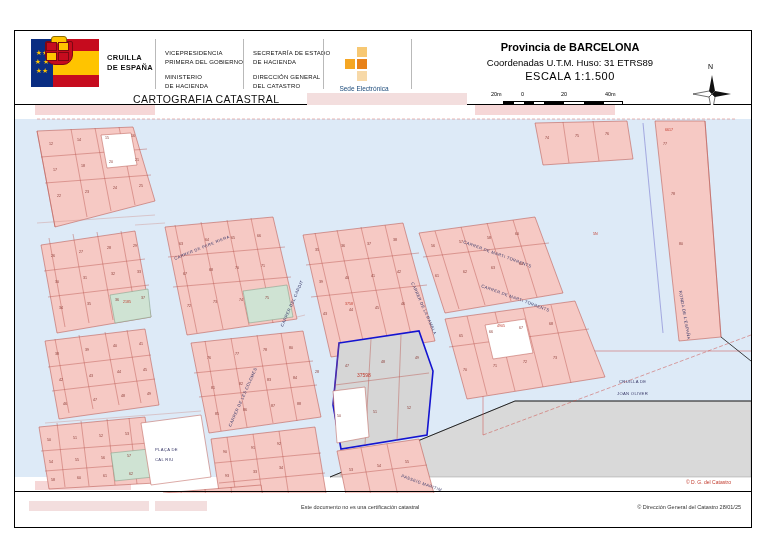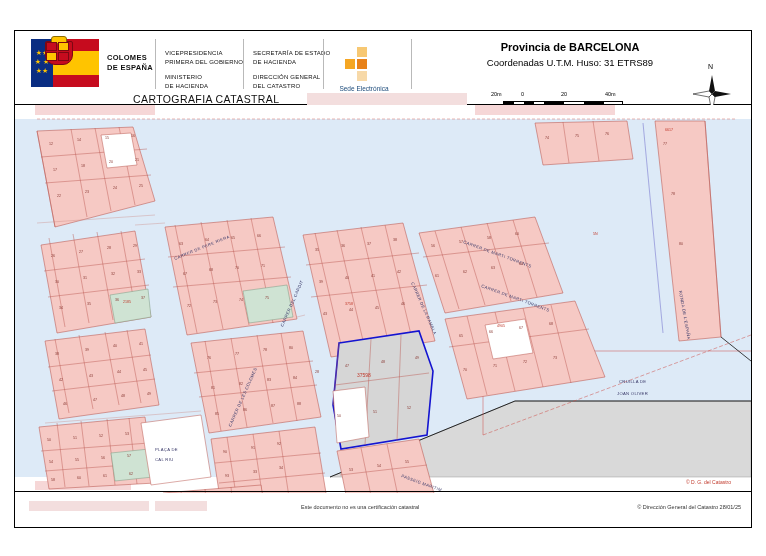--- a/index.html
+++ b/index.html
@@ -78,21 +78,21 @@
       <div class="shield">
         <div class="body"></div>
         <div class="crown"></div>
         <div class="q" style="left:1px;top:1px;background:#c60b1e;"></div>
         <div class="q" style="left:13px;top:1px;background:#ffc400;"></div>
         <div class="q" style="left:1px;top:11px;background:#ffc400;"></div>
         <div class="q" style="left:13px;top:11px;background:#c60b1e;"></div>
       </div>
 
       <div class="gob">
-        <div>COLOMES</div>
+        <div>CRUILLA</div>
         <div>DE ESPAÑA</div>
       </div>
 
       <div class="divline" style="left:140px;"></div>
 
       <div class="col-min" style="left:150px;top:18px;">
         <div>VICEPRESIDENCIA</div>
         <div>PRIMERA DEL GOBIERNO</div>
       </div>
       <div class="col-min" style="left:150px;top:42px;">
@@ -125,20 +125,21 @@
       </div>
 
       <div class="divline" style="left:396px;"></div>
 
       <div class="carto-title">CARTOGRAFIA CATASTRAL</div>
       <div class="redact"></div>
 
       <div class="titles">
         <div class="t1">Provincia de BARCELONA</div>
         <div class="t3">Coordenadas U.T.M. Huso: 31 ETRS89</div>
+        <div class="t4">ESCALA 1:1.500</div>
       </div>
 
       <div class="scalebar">
         <div class="sb-row">
           <i style="left:0;width:10px;"></i>
           <i style="left:20px;width:10px;"></i>
           <i style="left:40px;width:20px;"></i>
           <i style="left:80px;width:20px;"></i>
         </div>
         <div class="sb-lbl" style="left:8px;top:-2px;">20m</div>

